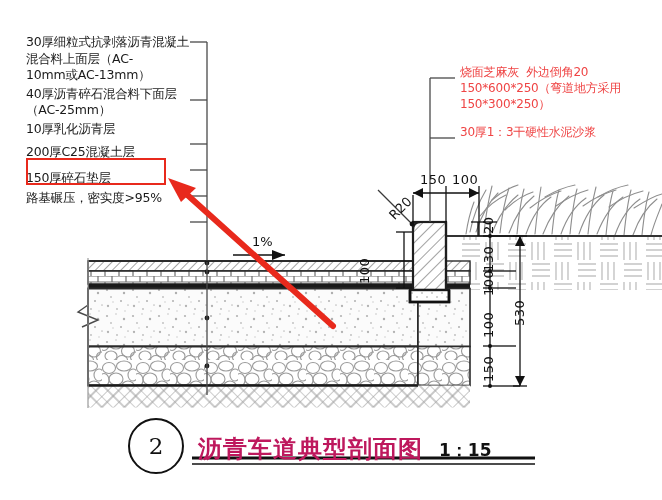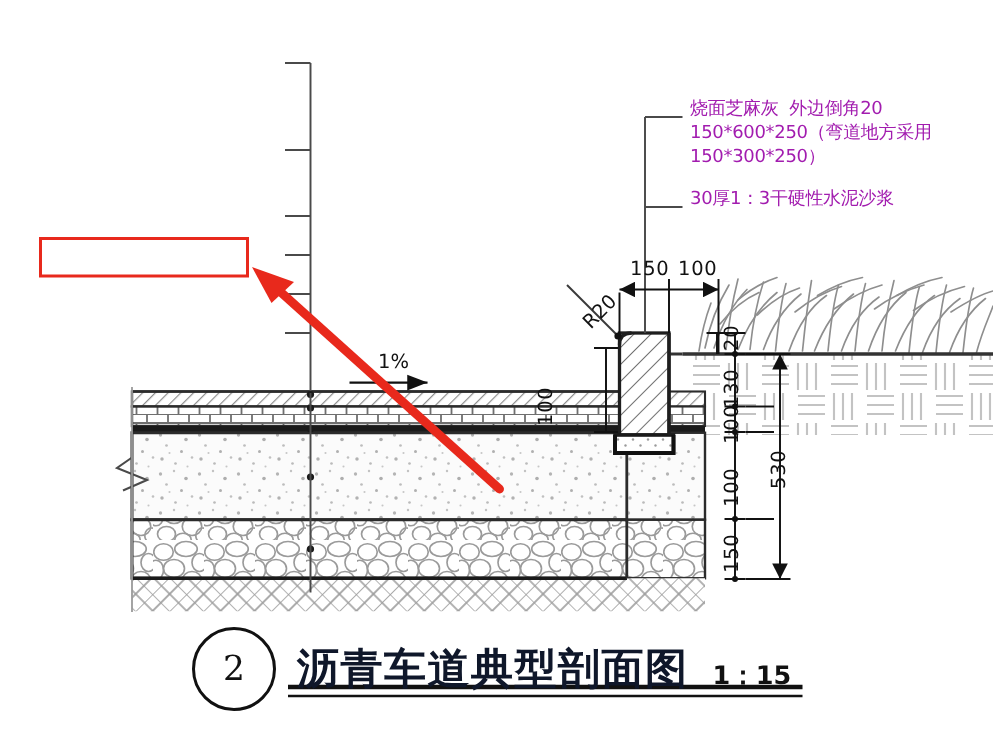--- a/index.html
+++ b/index.html
@@ -38,21 +38,21 @@
   
   #right-notes {
     left: 460px;
     top: 64px;
     width: 200px;
   }
   .rnote-line {
     font-family: "DejaVu Sans", sans-serif;
     font-size: 12px;
     line-height: 16px;
-    color: #a21caf;
+    color: #ef4444;
     white-space: pre-wrap;
     letter-spacing: -0.2px;
   }
 
   
   #red-box {
     left: 26px;
     top: 158px;
     width: 140px;
     height: 27px;
@@ -97,22 +97,22 @@
     width: 52px; height: 52px;
     border: 2.5px solid #111;
     border-radius: 50%;
     display: flex; align-items: center; justify-content: center;
     font-family: "DejaVu Serif", serif;
     font-size: 23px; color: #111;
   }
   #title-text {
     font-family: Liberation Mono, monospace;
     font-weight: bold;
-    font-size: 28px;
-    color: #0f172a;
+    font-size: 24px;
+    color: #be185d;
     letter-spacing: 1px;
   }
   #title-scale {
     font-family: "DejaVu Sans", sans-serif;
     font-weight: bold;
     font-size: 17px;
     color: #111;
   }
 </style>
 </head>
@@ -353,20 +353,31 @@
 
     <g>
       <line x1="333" y1="326" x2="183" y2="191" stroke="#e8291c" stroke-width="6" stroke-linecap="round"></line>
       <path d="M168 178 L196 188 L181 202 Z" fill="#e8291c"></path>
     </g>
 
     <line x1="192" y1="458" x2="535" y2="458" stroke="#111" stroke-width="3"></line>
     <line x1="192" y1="464" x2="535" y2="464" stroke="#111" stroke-width="1.6"></line>
   </svg>
 
+  <div class="abs" id="spec-notes">
+    <div class="spec-line spec-item">30厚细粒式抗剥落沥青混凝土
+混合料上面层（AC-
+10mm或AC-13mm）</div>
+    <div class="spec-line spec-item">40厚沥青碎石混合料下面层
+（AC-25mm）</div>
+    <div class="spec-line spec-item">10厚乳化沥青层</div>
+    <div class="spec-line spec-item" style="margin-top:7px;margin-bottom:9px;">200厚C25混凝土层</div>
+    <div class="spec-line spec-item">150厚碎石垫层</div>
+    <div class="spec-line spec-item" style="margin-top:4px;">路基碾压，密实度&gt;95%</div>
+  </div>
 
   <div class="abs" id="red-box"></div>
 
   <div class="abs" id="right-notes">
     <div class="rnote-line">烧面芝麻灰  外边倒角20
 150*600*250（弯道地方采用
 150*300*250）</div>
     <div class="rnote-line" style="margin-top:12px;">30厚1：3干硬性水泥沙浆</div>
   </div>
 

